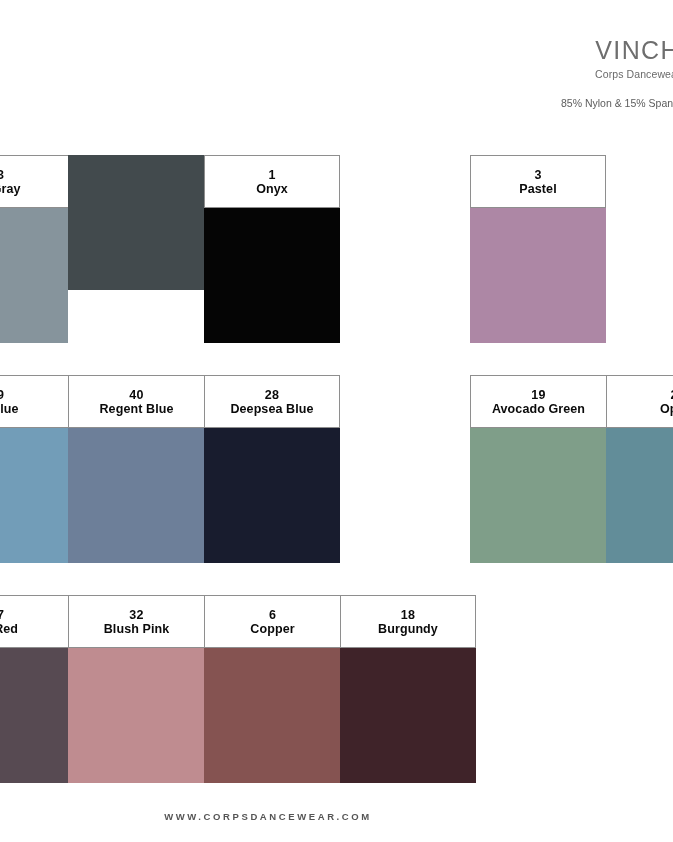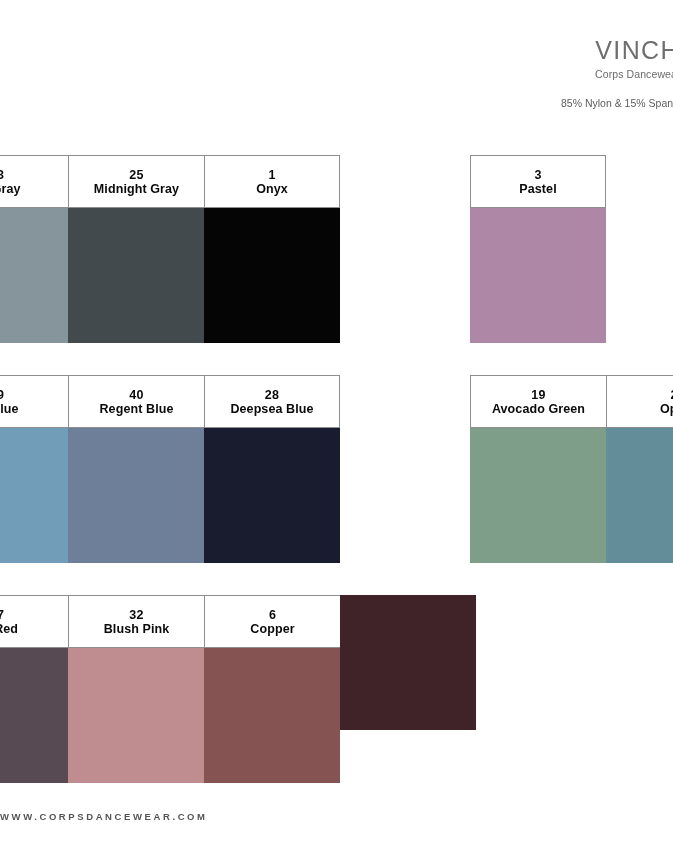--- a/index.html
+++ b/index.html
@@ -115,20 +115,21 @@
     height: 135px;
     width: 100%;
   }
 
   
   .footer {
     position: absolute;
     left: 0;
     top: 806px;
     width: 536px;
+    text-align: center;
   }
   .footer-url {
     font-size: 9.5px;
     font-weight: 700;
     letter-spacing: 2.6px;
     color: #555555;
   }
 </style>
 </head>
 <body>
@@ -143,24 +144,20 @@
     <div class="swatch-row" style="top: 155px;">
       <div class="swatch-group group-left">
         <div class="swatch">
           <div class="swatch-label">
             <div class="swatch-code">3</div>
             <div class="swatch-name">n Gray</div>
           </div>
           <div class="swatch-chip" style="background: rgb(134, 148, 156);"></div>
         </div>
         <div class="swatch">
-          <div class="swatch-label">
-            <div class="swatch-code">25</div>
-            <div class="swatch-name">Midnight Gray</div>
-          </div>
           <div class="swatch-chip" style="background: rgb(66, 74, 77);"></div>
         </div>
         <div class="swatch">
           <div class="swatch-label">
             <div class="swatch-code">1</div>
             <div class="swatch-name">Onyx</div>
           </div>
           <div class="swatch-chip" style="background: rgb(5, 5, 5);"></div>
         </div>
       </div>
@@ -232,20 +229,24 @@
           <div class="swatch-chip" style="background: rgb(191, 140, 144);"></div>
         </div>
         <div class="swatch">
           <div class="swatch-label">
             <div class="swatch-code">6</div>
             <div class="swatch-name">Copper</div>
           </div>
           <div class="swatch-chip" style="background: rgb(133, 83, 81);"></div>
         </div>
         <div class="swatch">
+          <div class="swatch-label">
+            <div class="swatch-code">18</div>
+            <div class="swatch-name">Burgundy</div>
+          </div>
           <div class="swatch-chip" style="background: rgb(63, 35, 41);"></div>
         </div>
       </div>
     </div>
   </div>
 
 <div class="footer">
   <span class="footer-url">WWW.CORPSDANCEWEAR.COM</span>
 </div>
 

